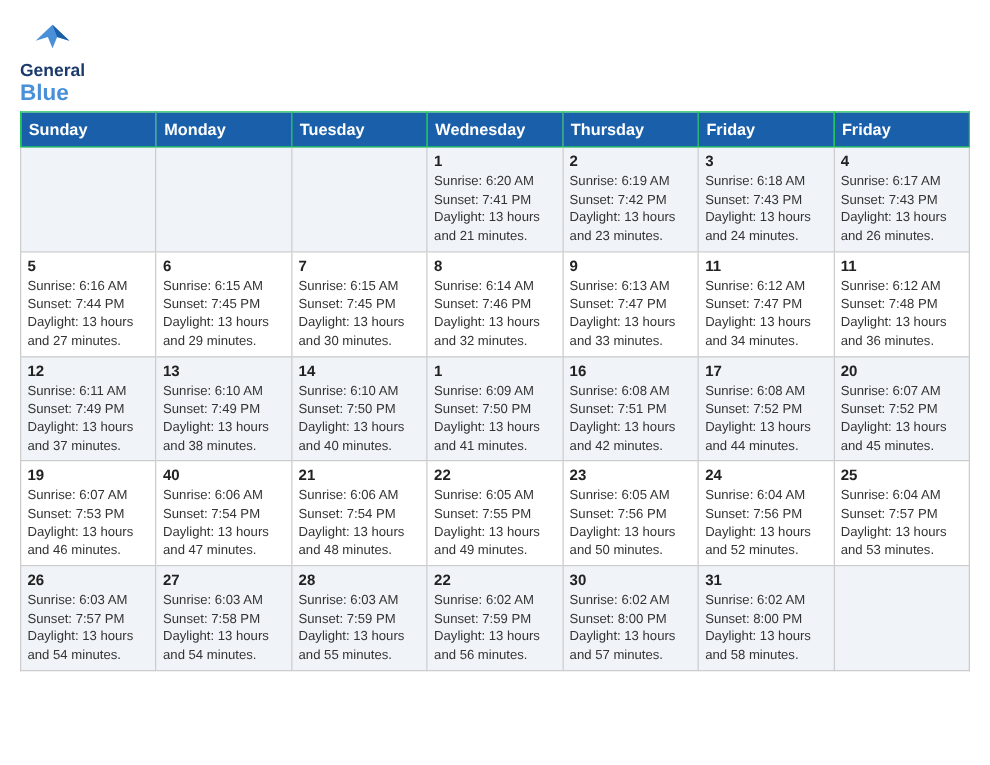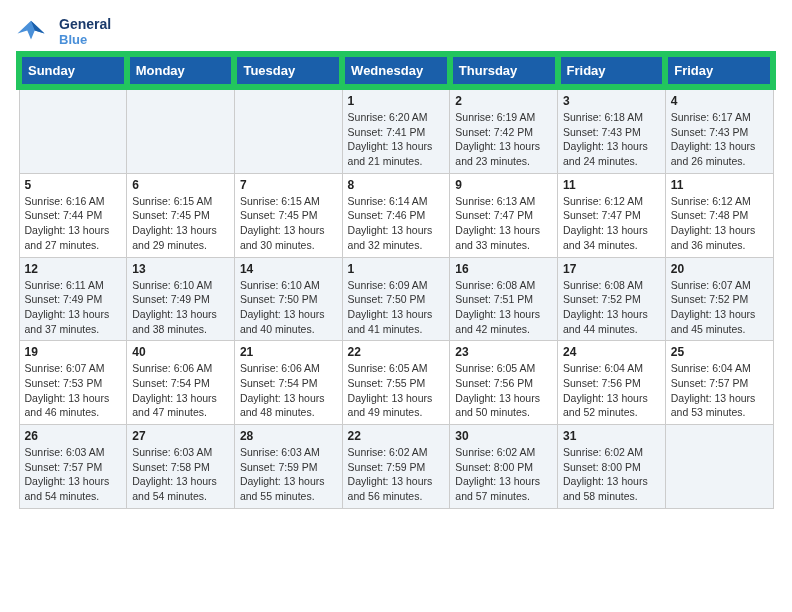--- a/index.html
+++ b/index.html
@@ -12,21 +12,22 @@
     }
     .header {
       display: flex;
       justify-content: space-between;
       align-items: flex-start;
       margin-bottom: 4px;
     }
     .logo {
       display: flex;
       align-items: center;
-      gap: 13px;
+      gap: 2px;
+      flex-direction: column;
     }
     .logo-bird {
       width: 30px;
       height: 30px;
     }
     .title-block {
       text-align: right;
     }
     .month-title {
       font-size: 36px;
@@ -42,21 +43,21 @@
       width: 100%;
       border-collapse: collapse;
       font-size: 11px;
     }
     .calendar th {
       background: #1a5faa;
       color: #fff;
       text-align: left;
       padding: 6px 6px;
       font-size: 13px;
-      border: 6px solid #22c55e;
+      border: 1px solid #22c55e;
     }
     .calendar td {
       border: 1px solid #ccc;
       vertical-align: top;
       padding: 4px 5px;
       width: calc(100% / 7);
       min-height: 80px;
       background: #fff;
     }
     .calendar tr:nth-child(odd) td {
@@ -85,21 +86,21 @@
 <body>
 
 <div class="header">
   <div class="logo">
     <svg class="logo-bird" viewBox="0 0 40 40" xmlns="http://www.w3.org/2000/svg">
       <polygon points="20,5 38,22 25,18 20,30 15,18 2,22" fill="#4a90d9"></polygon>
       <polygon points="20,5 38,22 25,18" fill="#1a5faa"></polygon>
     </svg>
     <div>
       <div style="font-size:14px;font-weight:bold;color:#1a3a6b;">General</div>
-      <div style="font-size:13px;font-weight:bold;color:#4a90d9;">Blue</div>
+      <div style="font-size:18px;font-weight:bold;color:#4a90d9;">Blue</div>
     </div>
   </div>
   <div class="title-block">
     <div class="month-title"></div>
     <div class="location-title"></div>
   </div>
 </div>
 
 <table class="calendar">
   <thead>

